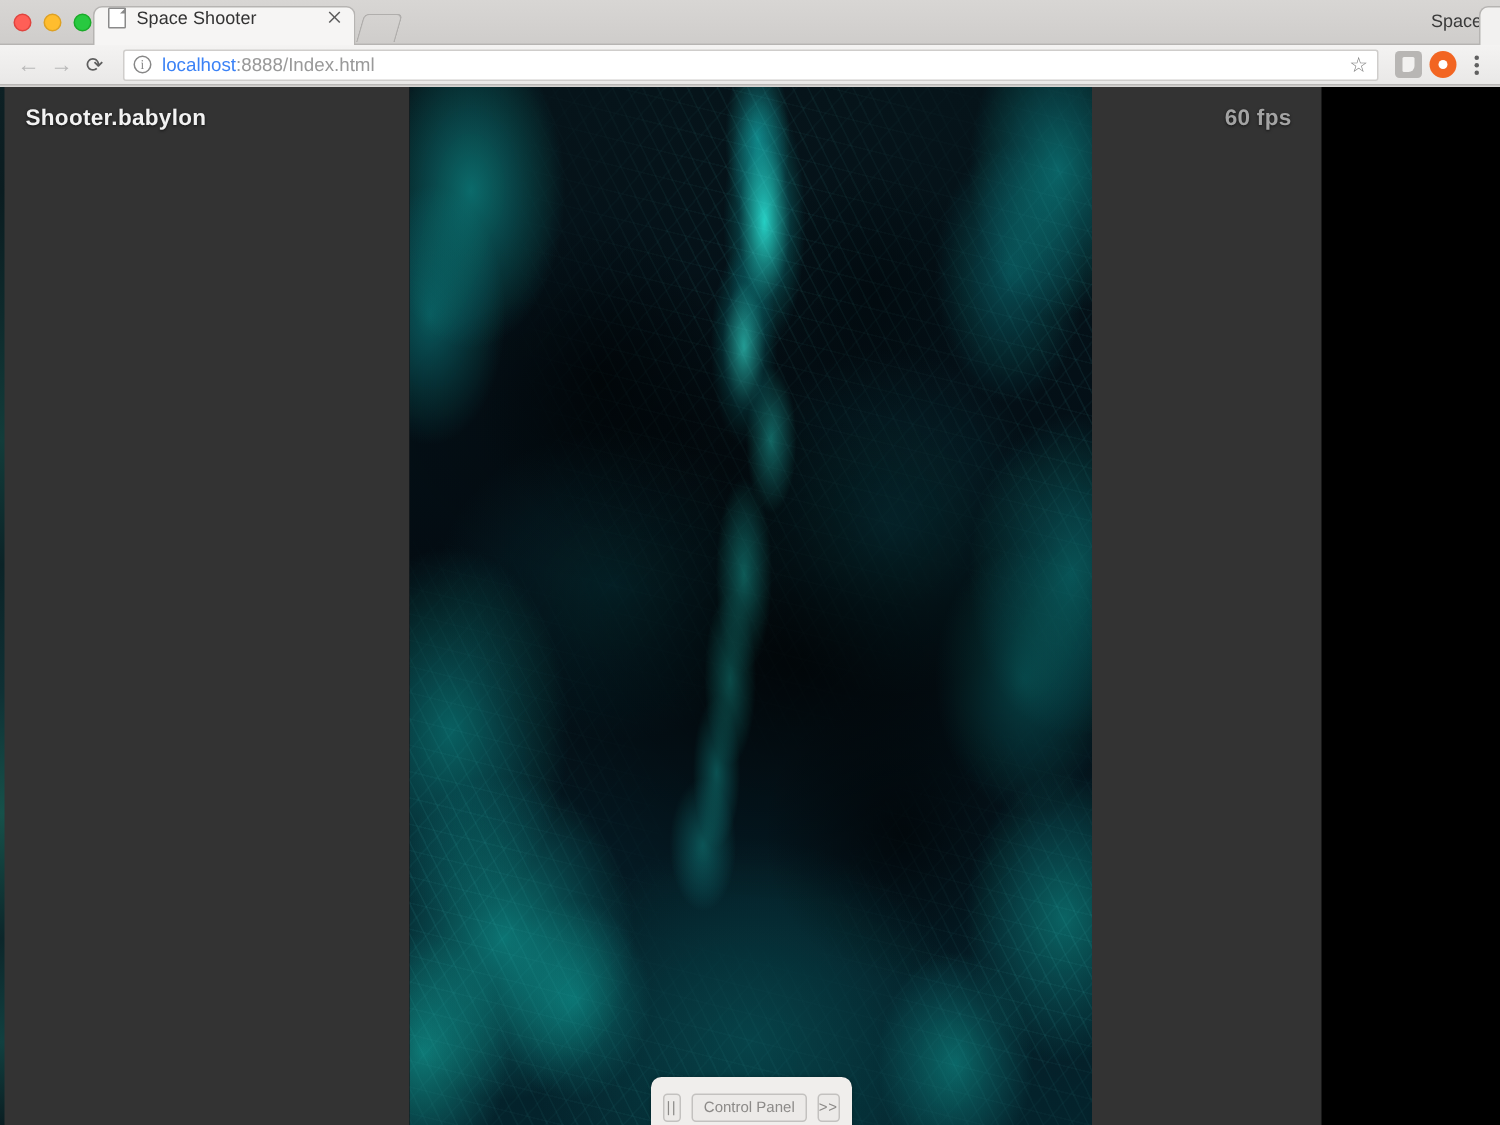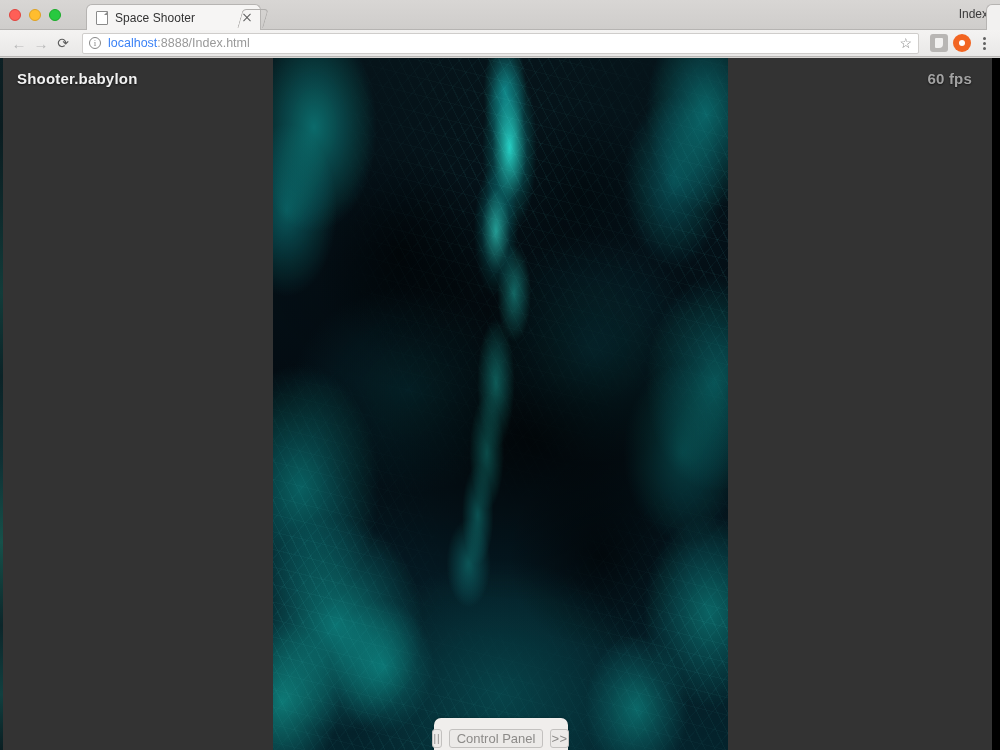--- a/index.html
+++ b/index.html
@@ -56,23 +56,21 @@
 
   .tab {
     position: absolute;
     left: 62px; top: 4px;
     width: 175px; height: 26px;
     background: #f6f5f4;
     border: 1px solid #b6b4b2;
     border-bottom: none;
     border-radius: 6px 6px 0 0;
     display: flex;
-    align-items: center;
     padding: 0 6px 0 9px;
-    margin-left: 24px;
   }
   .tab-favicon {
     width: 12px; height: 14px;
     flex: 0 0 auto;
     position: relative;
     margin-right: 7px;
   }
   .tab-favicon::before {
     content: "";
     position: absolute;
@@ -256,21 +254,21 @@
     width: 3px; height: 3px;
     background: #606060;
     border-radius: 50%;
     display: block;
   }
 
   
   .page-body {
     position: absolute;
     top: 58px; left: 0;
-    width: 992px;
+    width: 881px;
     height: 692px;
     background: #333333;
     overflow: hidden;
   }
 
   
   .edge-bleed {
     position: absolute;
     top: 0; left: 0;
     width: 3px;
@@ -415,21 +413,21 @@
     gap: 7px;
     padding: 0 8px;
     z-index: 20;
   }
   .cp-btn {
     height: 19px;
     background: #eceae8;
     border: 1px solid #c3c1bf;
     border-radius: 3px;
     color: #8c8a88;
-    font-size: 13px;
+    font-size: 10px;
     font-family: "Liberation Sans", sans-serif;
     display: flex;
     align-items: center;
     justify-content: center;
     cursor: pointer;
     white-space: nowrap;
     user-select: none;
   }
   .cp-pause { width: 20px; letter-spacing: 1px; font-size: 10px; }
   .cp-label { padding: 0 7px; }
@@ -451,21 +449,21 @@
       </div>
 
       <div class="tab">
         <span class="tab-favicon"></span>
         <span class="tab-title">Space Shooter</span>
         <span class="tab-close"></span>
       </div>
 
       <div class="new-tab"></div>
 
-      <div class="profile-name">Index</div>
+      <div class="profile-name">Space</div>
       <div class="profile-tab-stub"></div>
     </div>
 
     <div class="toolbar">
       <span class="nav-btn">←</span>
       <span class="nav-btn">→</span>
       <span class="nav-btn reload active">⟳</span>
 
       <div class="omnibox">
         <span class="info-icon">i</span>

